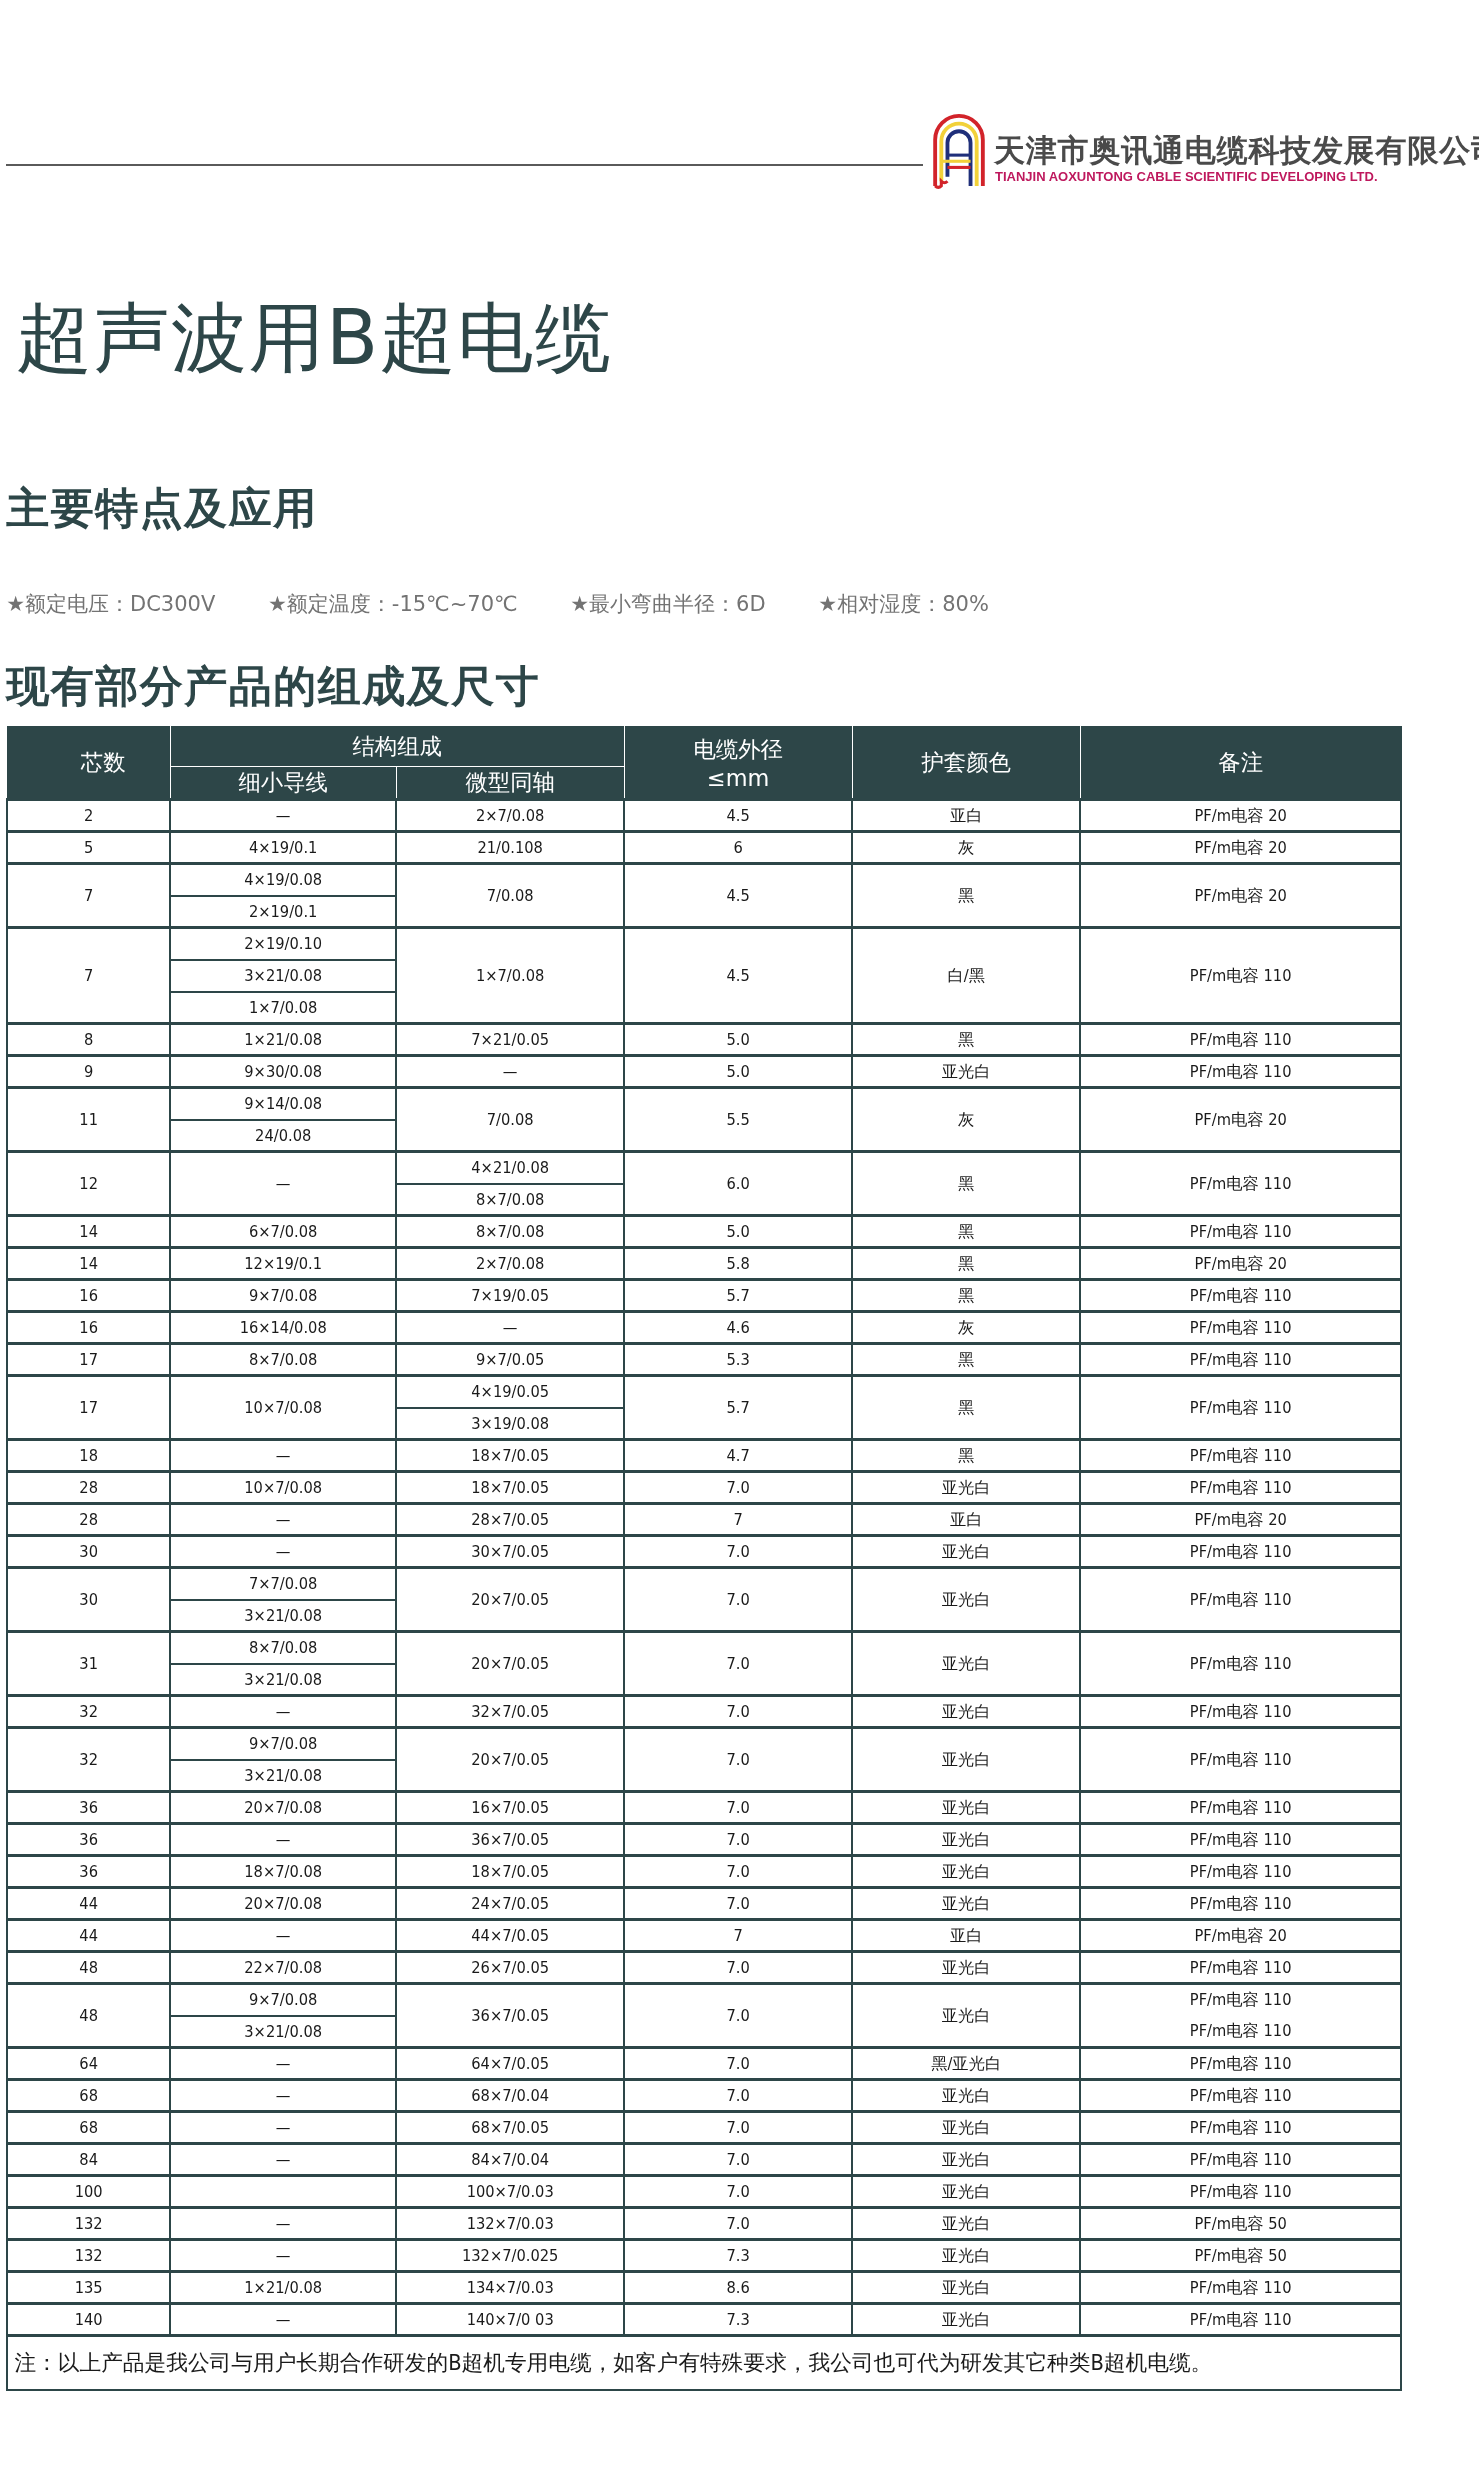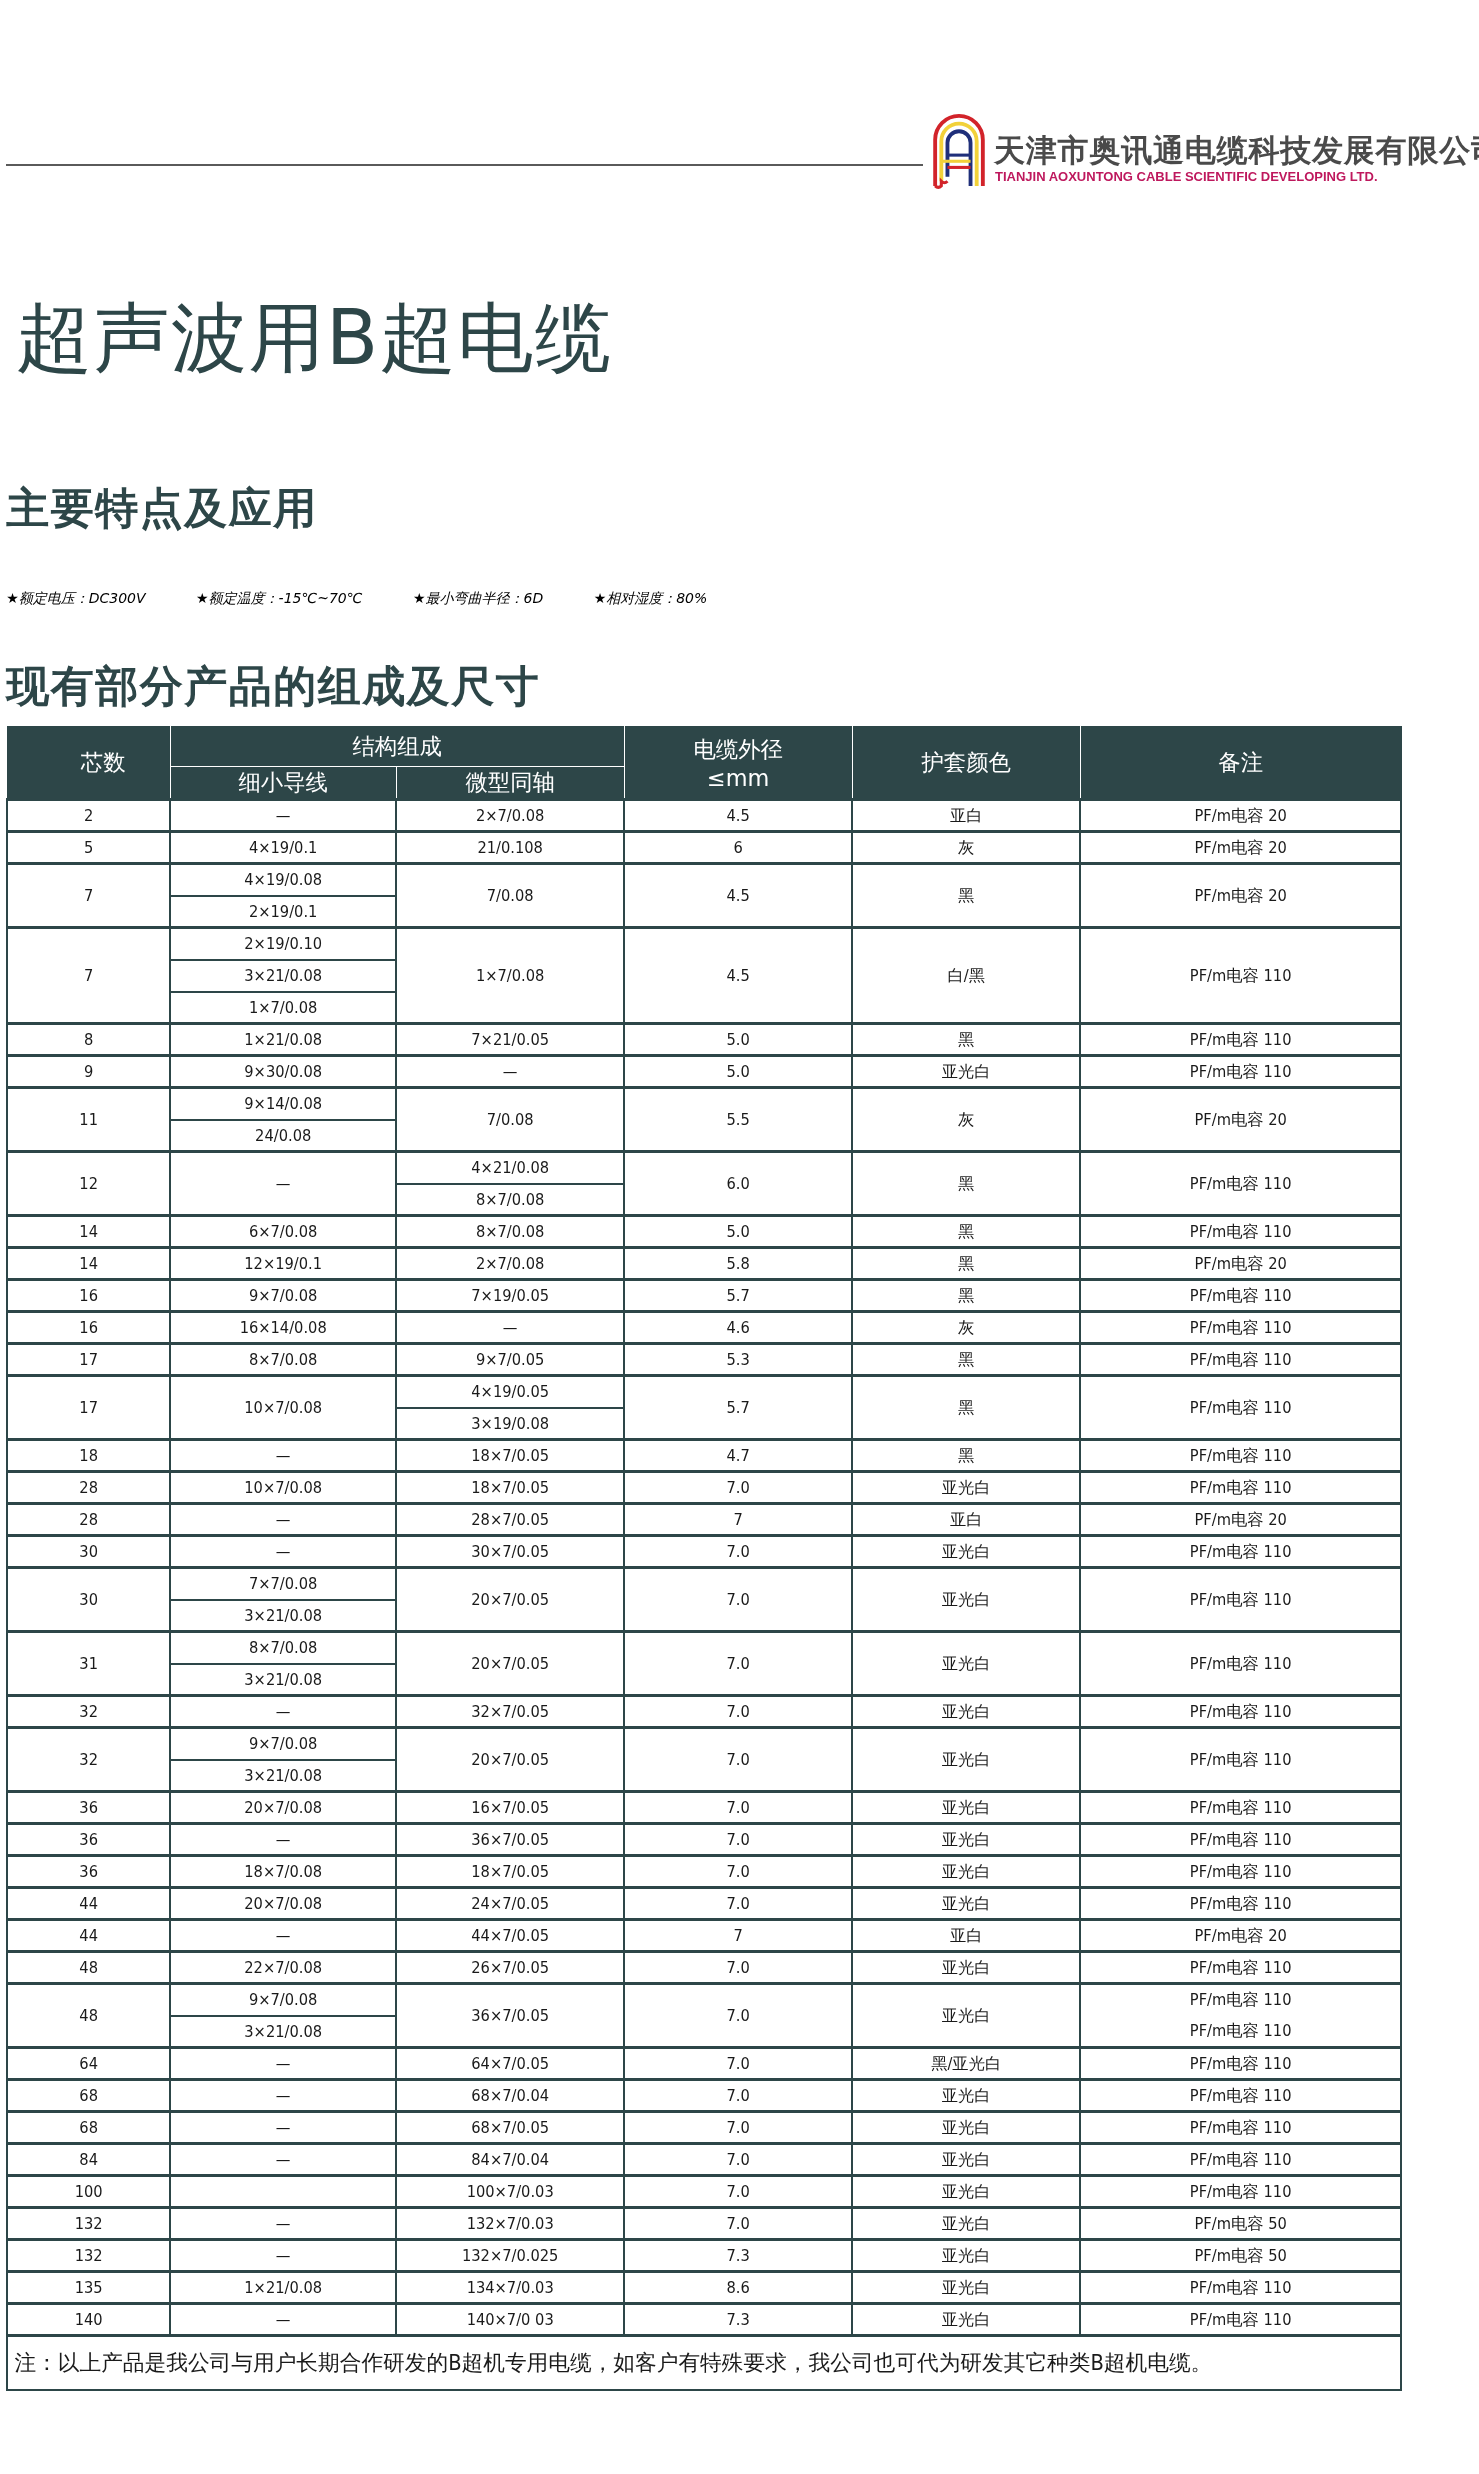--- a/index.html
+++ b/index.html
@@ -10,21 +10,21 @@
   .logo { position: absolute; left: 929px; top: 112px; width: 60px; height: 77px; }
   .company-cn { position: absolute; left: 994px; top: 130px; font-size: 31px; font-weight: bold; color: #4a4a4a; letter-spacing: 0.8px; white-space: nowrap; }
   .company-en { position: absolute; left: 995px; top: 169px; font-size: 13px; font-weight: bold; color: #be185d; white-space: nowrap; letter-spacing: 0px; font-family: "Liberation Sans", sans-serif; }
 
   .page-title { position: absolute; left: 16px; top: 288px; font-size: 76px; color: #2d4648; font-weight: normal; white-space: nowrap; letter-spacing: 1.5px; }
   .section-title { position: absolute; left: 6.2px; font-size: 43px; color: #2d4648; white-space: nowrap; letter-spacing: 1.5px; }
   .sec1 { top: 436px; margin-top: 44px; }
   .sec2 { top: 658px; }
 
   .desc { position: absolute; left: 6.2px; top: 512px; width: 1470px; font-size: 21px; line-height: 36px; color: #1a1a1a; }
-  .specs { position: absolute; left: 6.2px; top: 590px; font-size: 14px; color: #000000; white-space: nowrap; font-style: italic; }
+  .specs { position: absolute; left: 6.2px; top: 590px; font-size: 21px; color: #737373; white-space: nowrap; }
   .specs span { display: inline-block; margin-right: 46px; }
 
   table.spec { position: absolute; left: 6.2px; top: 726px; width: 1394px; border-collapse: collapse; table-layout: fixed; }
   table.spec th { background: #2d4648; color: #ffffff; font-weight: normal; font-size: 22.4px; border: 1.5px solid #ffffff; text-align: center; vertical-align: middle; }
   table.spec th.outer-top { border-top: 1.5px solid #2d4648; }
   table.spec th.outer-left { border-left: 1.5px solid #2d4648; padding-left: 29px; }
   table.spec th.outer-right { border-right: 1.5px solid #2d4648; }
   table.spec td { border: 2.3px solid #2d4648; border-top-width: 3.1px; font-size: 16.3px; text-align: center; vertical-align: middle; height: 32px; color: #1a1a1a; padding: 0 1.5px; font-family: "DejaVu Sans Condensed", "DejaVu Sans", sans-serif; }
   table.spec td.sub { border-top-width: 2.3px; }
   table.spec tr.h1 th { height: 40px; }

